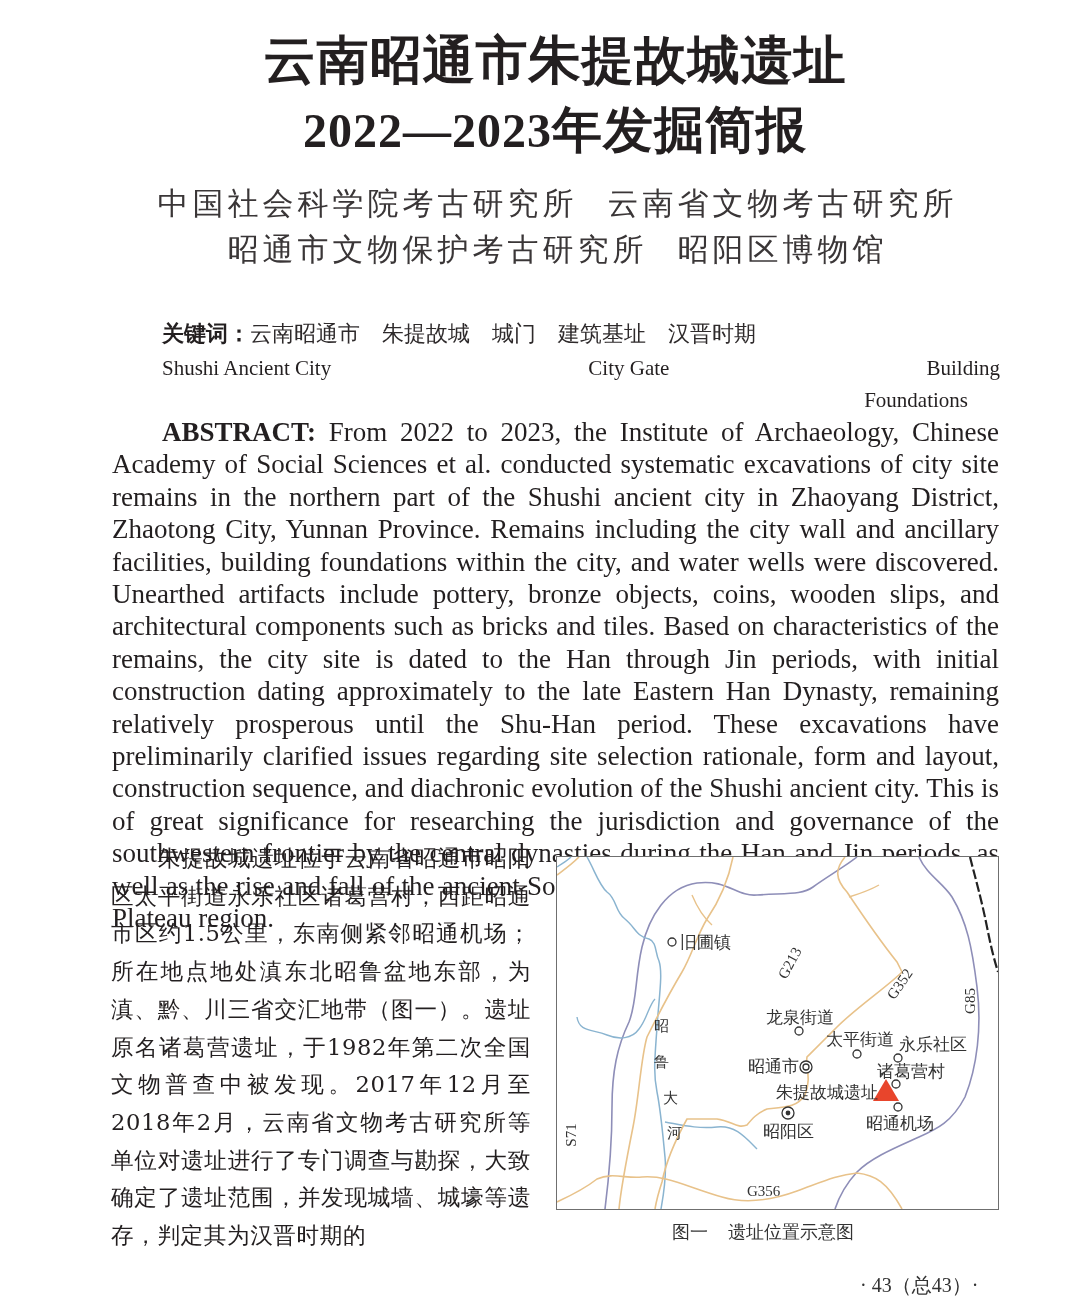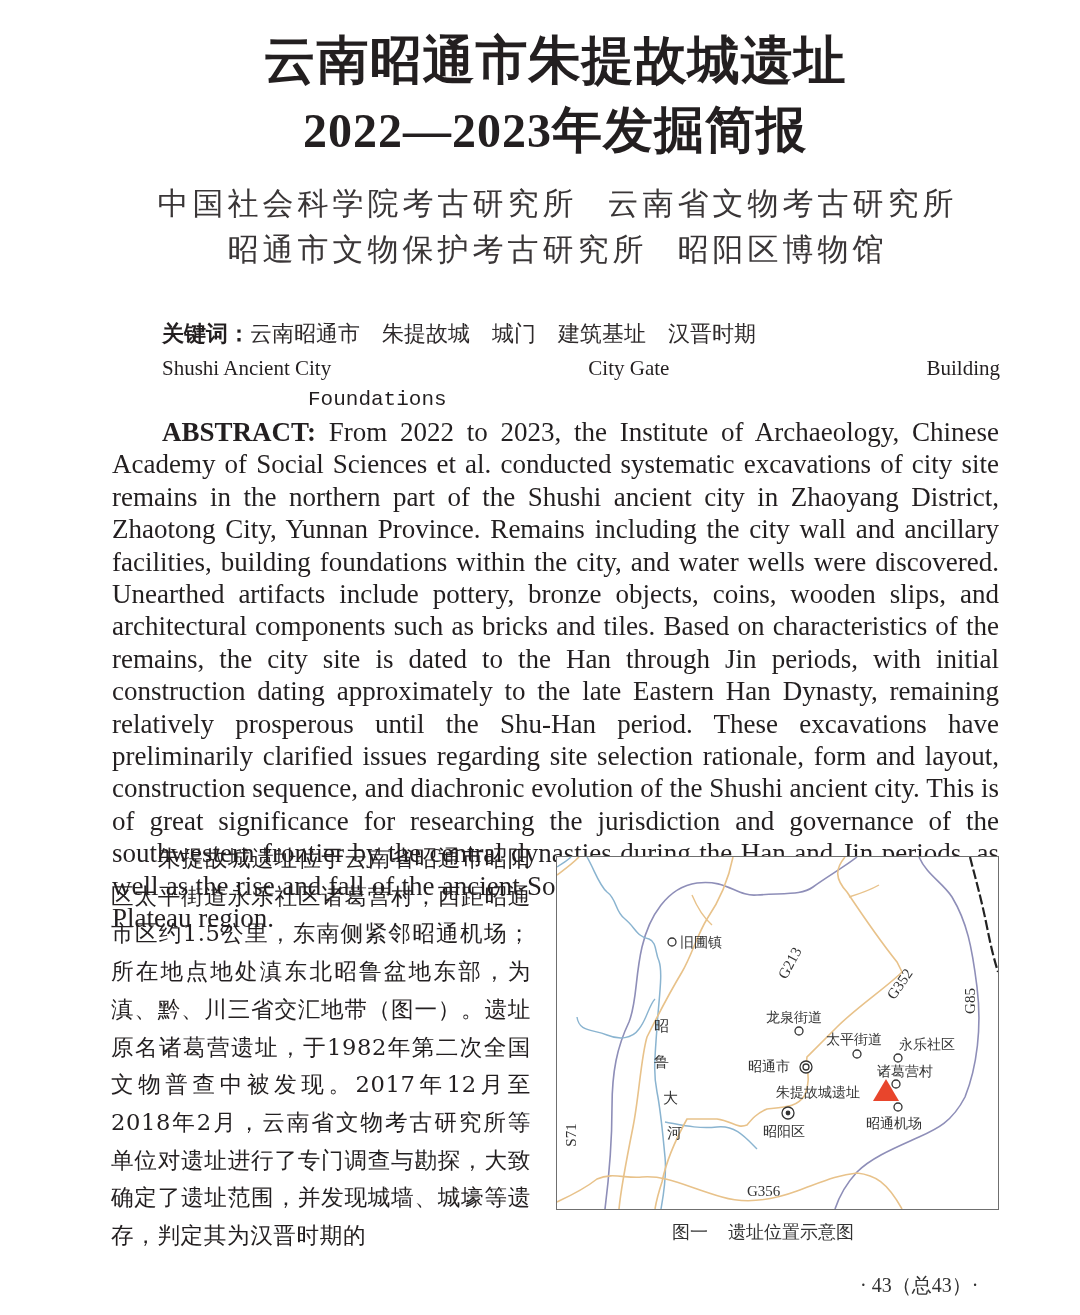--- a/index.html
+++ b/index.html
@@ -15,31 +15,31 @@
   .authors2 { top: 226px; }
   .authors .gap { display: inline-block; width: 30px; }
 
   .kw-zh { position: absolute; top: 320px; left: 162px; font-family: "DejaVu Serif", serif; font-size: 22px; line-height: 28px; white-space: nowrap; }
   .kw-zh .lbl { font-weight: bold; font-family: "DejaVu Sans", sans-serif; }
   .kw-zh .item { margin-right: 22px; color: #2e2a2b; }
 
   .kw-en { position: absolute; top: 352px; left: 162px; width: 838px; font-family: "Liberation Serif", serif; font-size: 21px; line-height: 32px; }
   .kw-en .lbl { font-weight: bold; }
   .kw-en .row { display: flex; justify-content: space-between; white-space: nowrap; }
-  .kw-en .row2 { padding-left: 146px; justify-content: flex-start; font-family: Liberation Mono, monospace; }
+  .kw-en .row2 { padding-left: 146px; justify-content: flex-end; }
   .kw-en .row2 span { margin-right: 32px; }
 
   .abstract { position: absolute; top: 416px; left: 112px; width: 887px; font-family: "Liberation Serif", serif; font-size: 27px; line-height: 32.4px; text-align: justify; text-indent: 50px; color: #231f20; }
   .abstract .lbl { font-weight: bold; }
 
   .body-text { position: absolute; top: 840px; left: 111px; width: 420px; font-family: "DejaVu Serif", serif; font-size: 22.6px; line-height: 37.7px; text-align: justify; text-indent: 47px; color: #231f20; letter-spacing: 0.6px; }
 
   .map-frame { position: absolute; left: 556px; top: 856px; width: 441px; height: 352px; border: 1.5px solid #6f6f6f; overflow: hidden; background: #fff; }
   .map-frame svg { position: absolute; left: 0; top: 0; }
-  .map-label { position: absolute; font-family: "DejaVu Serif", serif; font-size: 14px; color: #333; white-space: nowrap; line-height: 18px; }
+  .map-label { position: absolute; font-family: "DejaVu Serif", serif; font-size: 17px; color: #333; white-space: nowrap; line-height: 18px; }
   .road-label { position: absolute; font-family: "Liberation Serif", serif; font-size: 15px; color: #333; white-space: nowrap; line-height: 16px; }
   .river-char { position: absolute; font-family: "DejaVu Serif", serif; font-size: 15px; color: #333; }
 
   .caption { position: absolute; top: 1220px; left: 672px; font-family: "DejaVu Serif", serif; font-size: 18px; color: #333; white-space: nowrap; text-align: right; }
   .caption .gap { display: inline-block; width: 20px; }
 
   .folio { position: absolute; top: 1272px; left: 860px; font-family: "Liberation Serif", serif; font-size: 20px; color: #333; white-space: nowrap; }
 </style>
 </head>
 <body>

